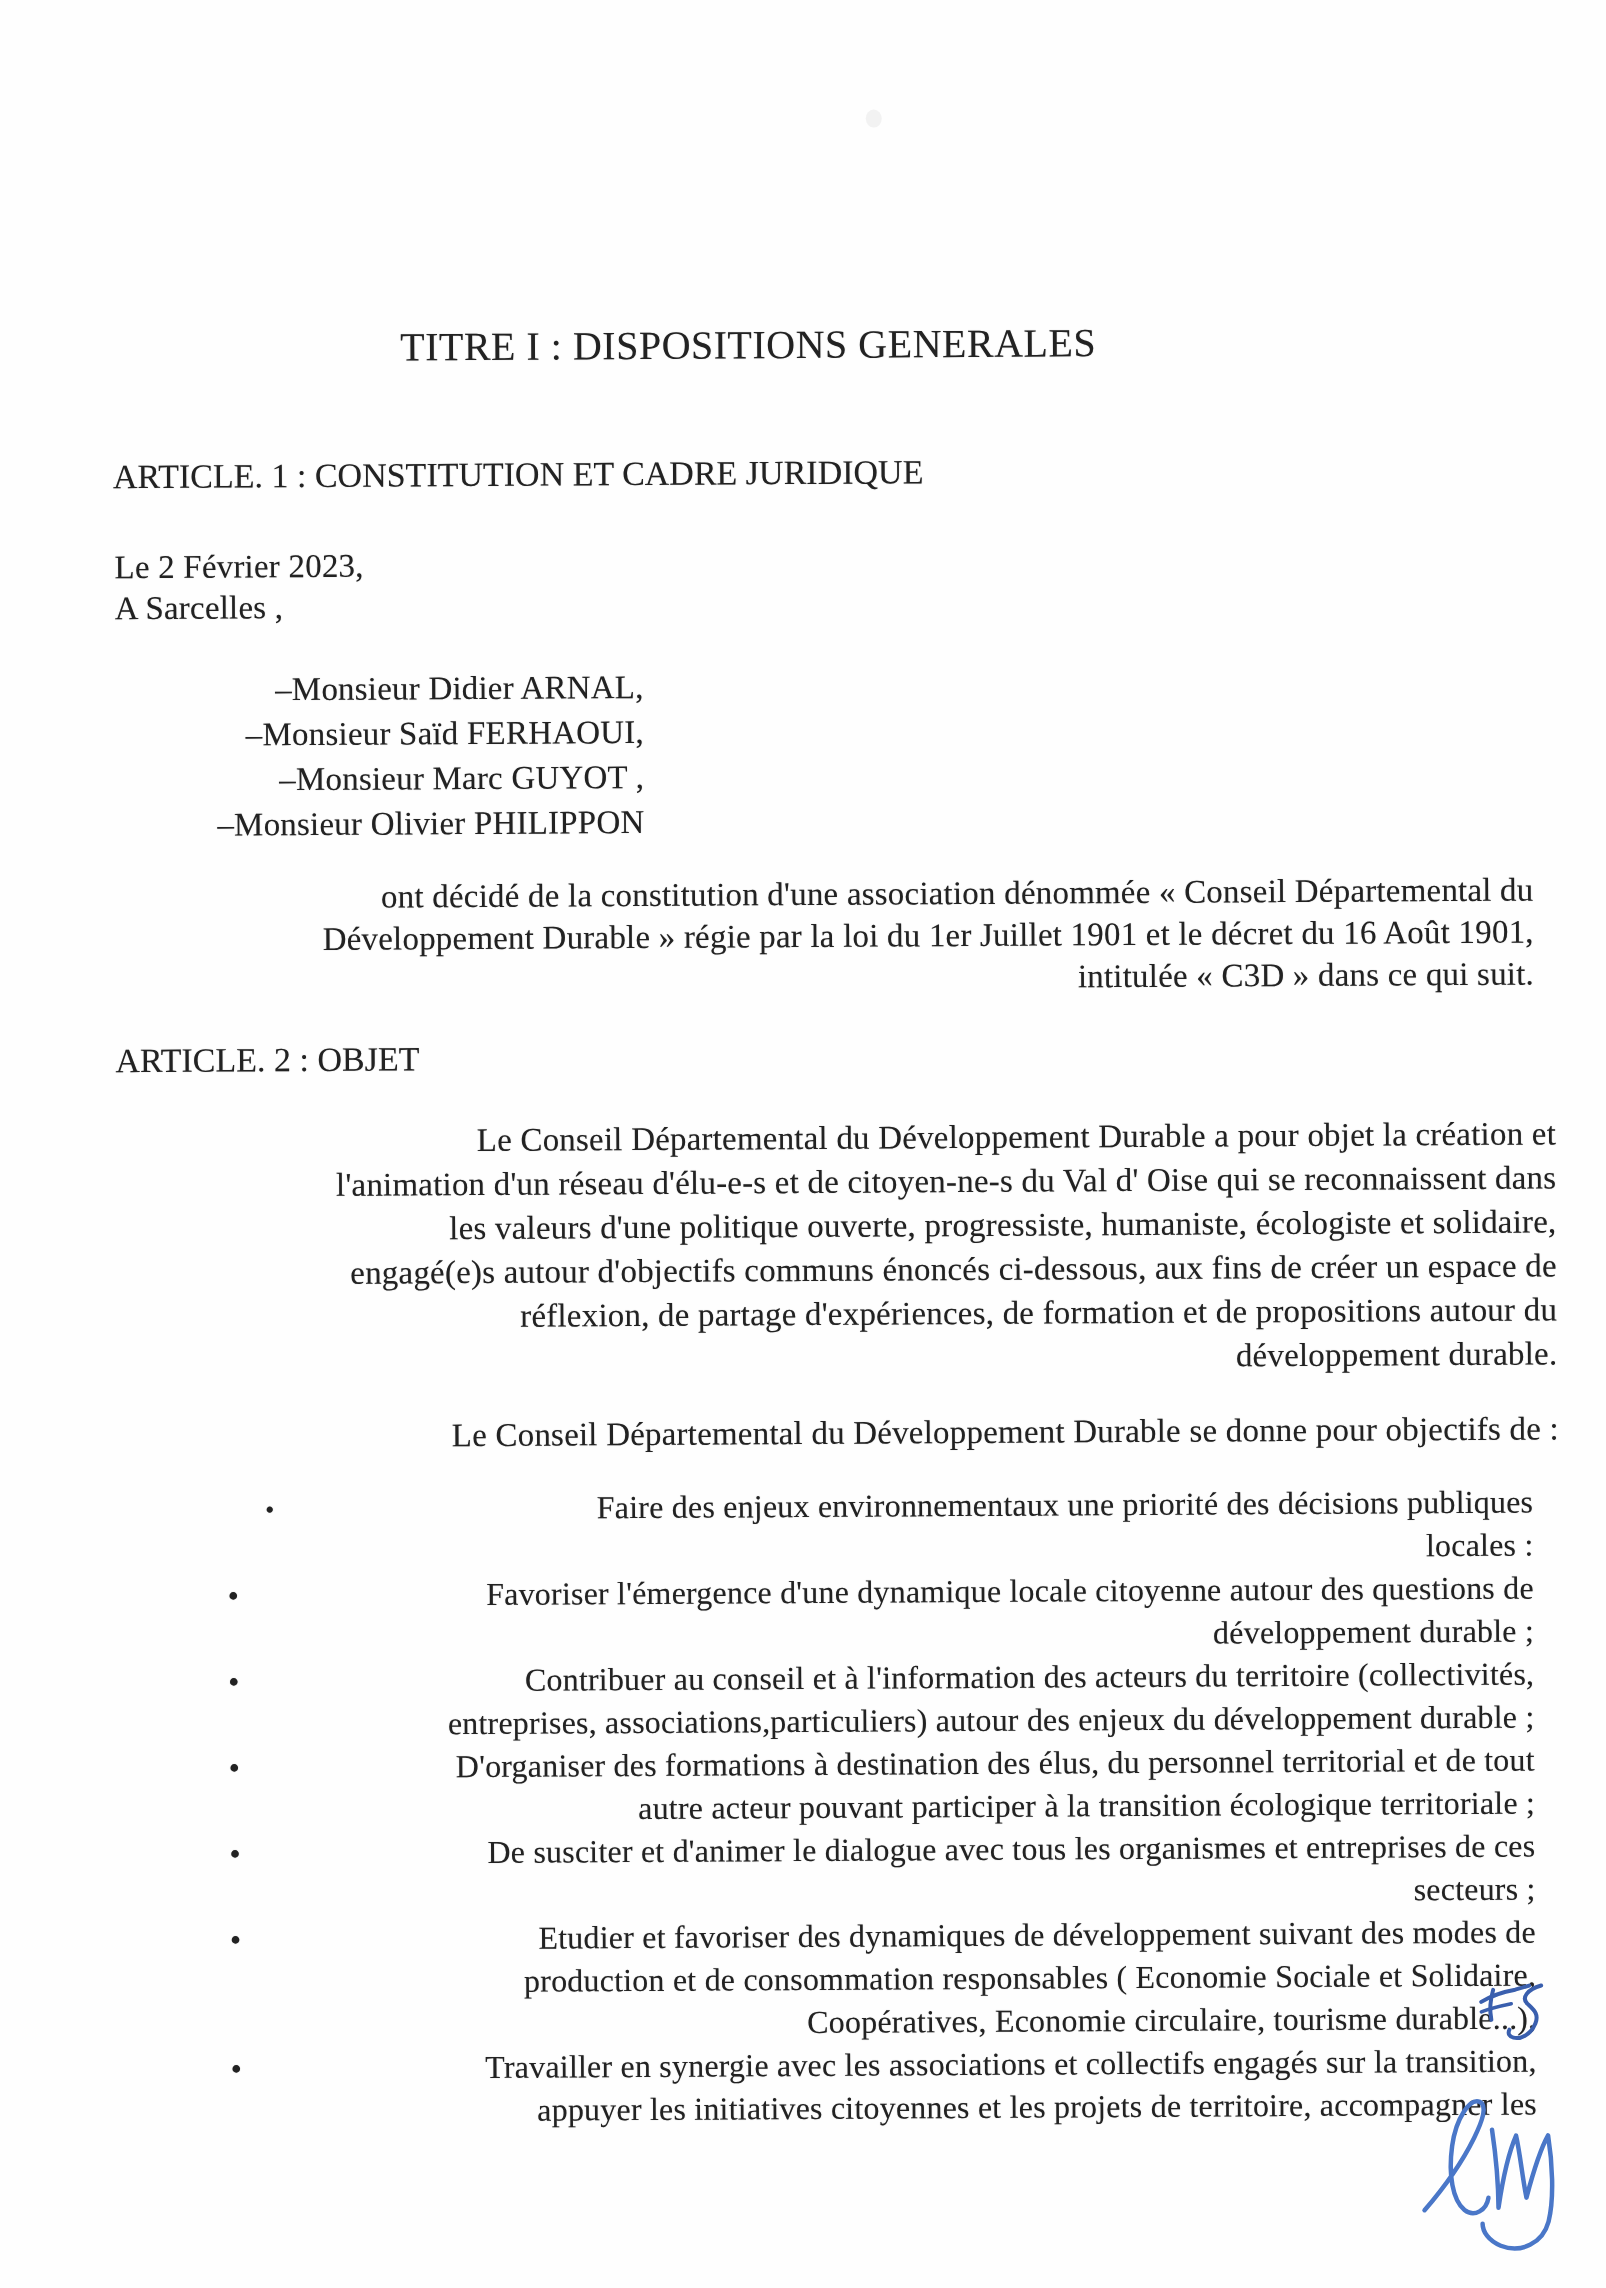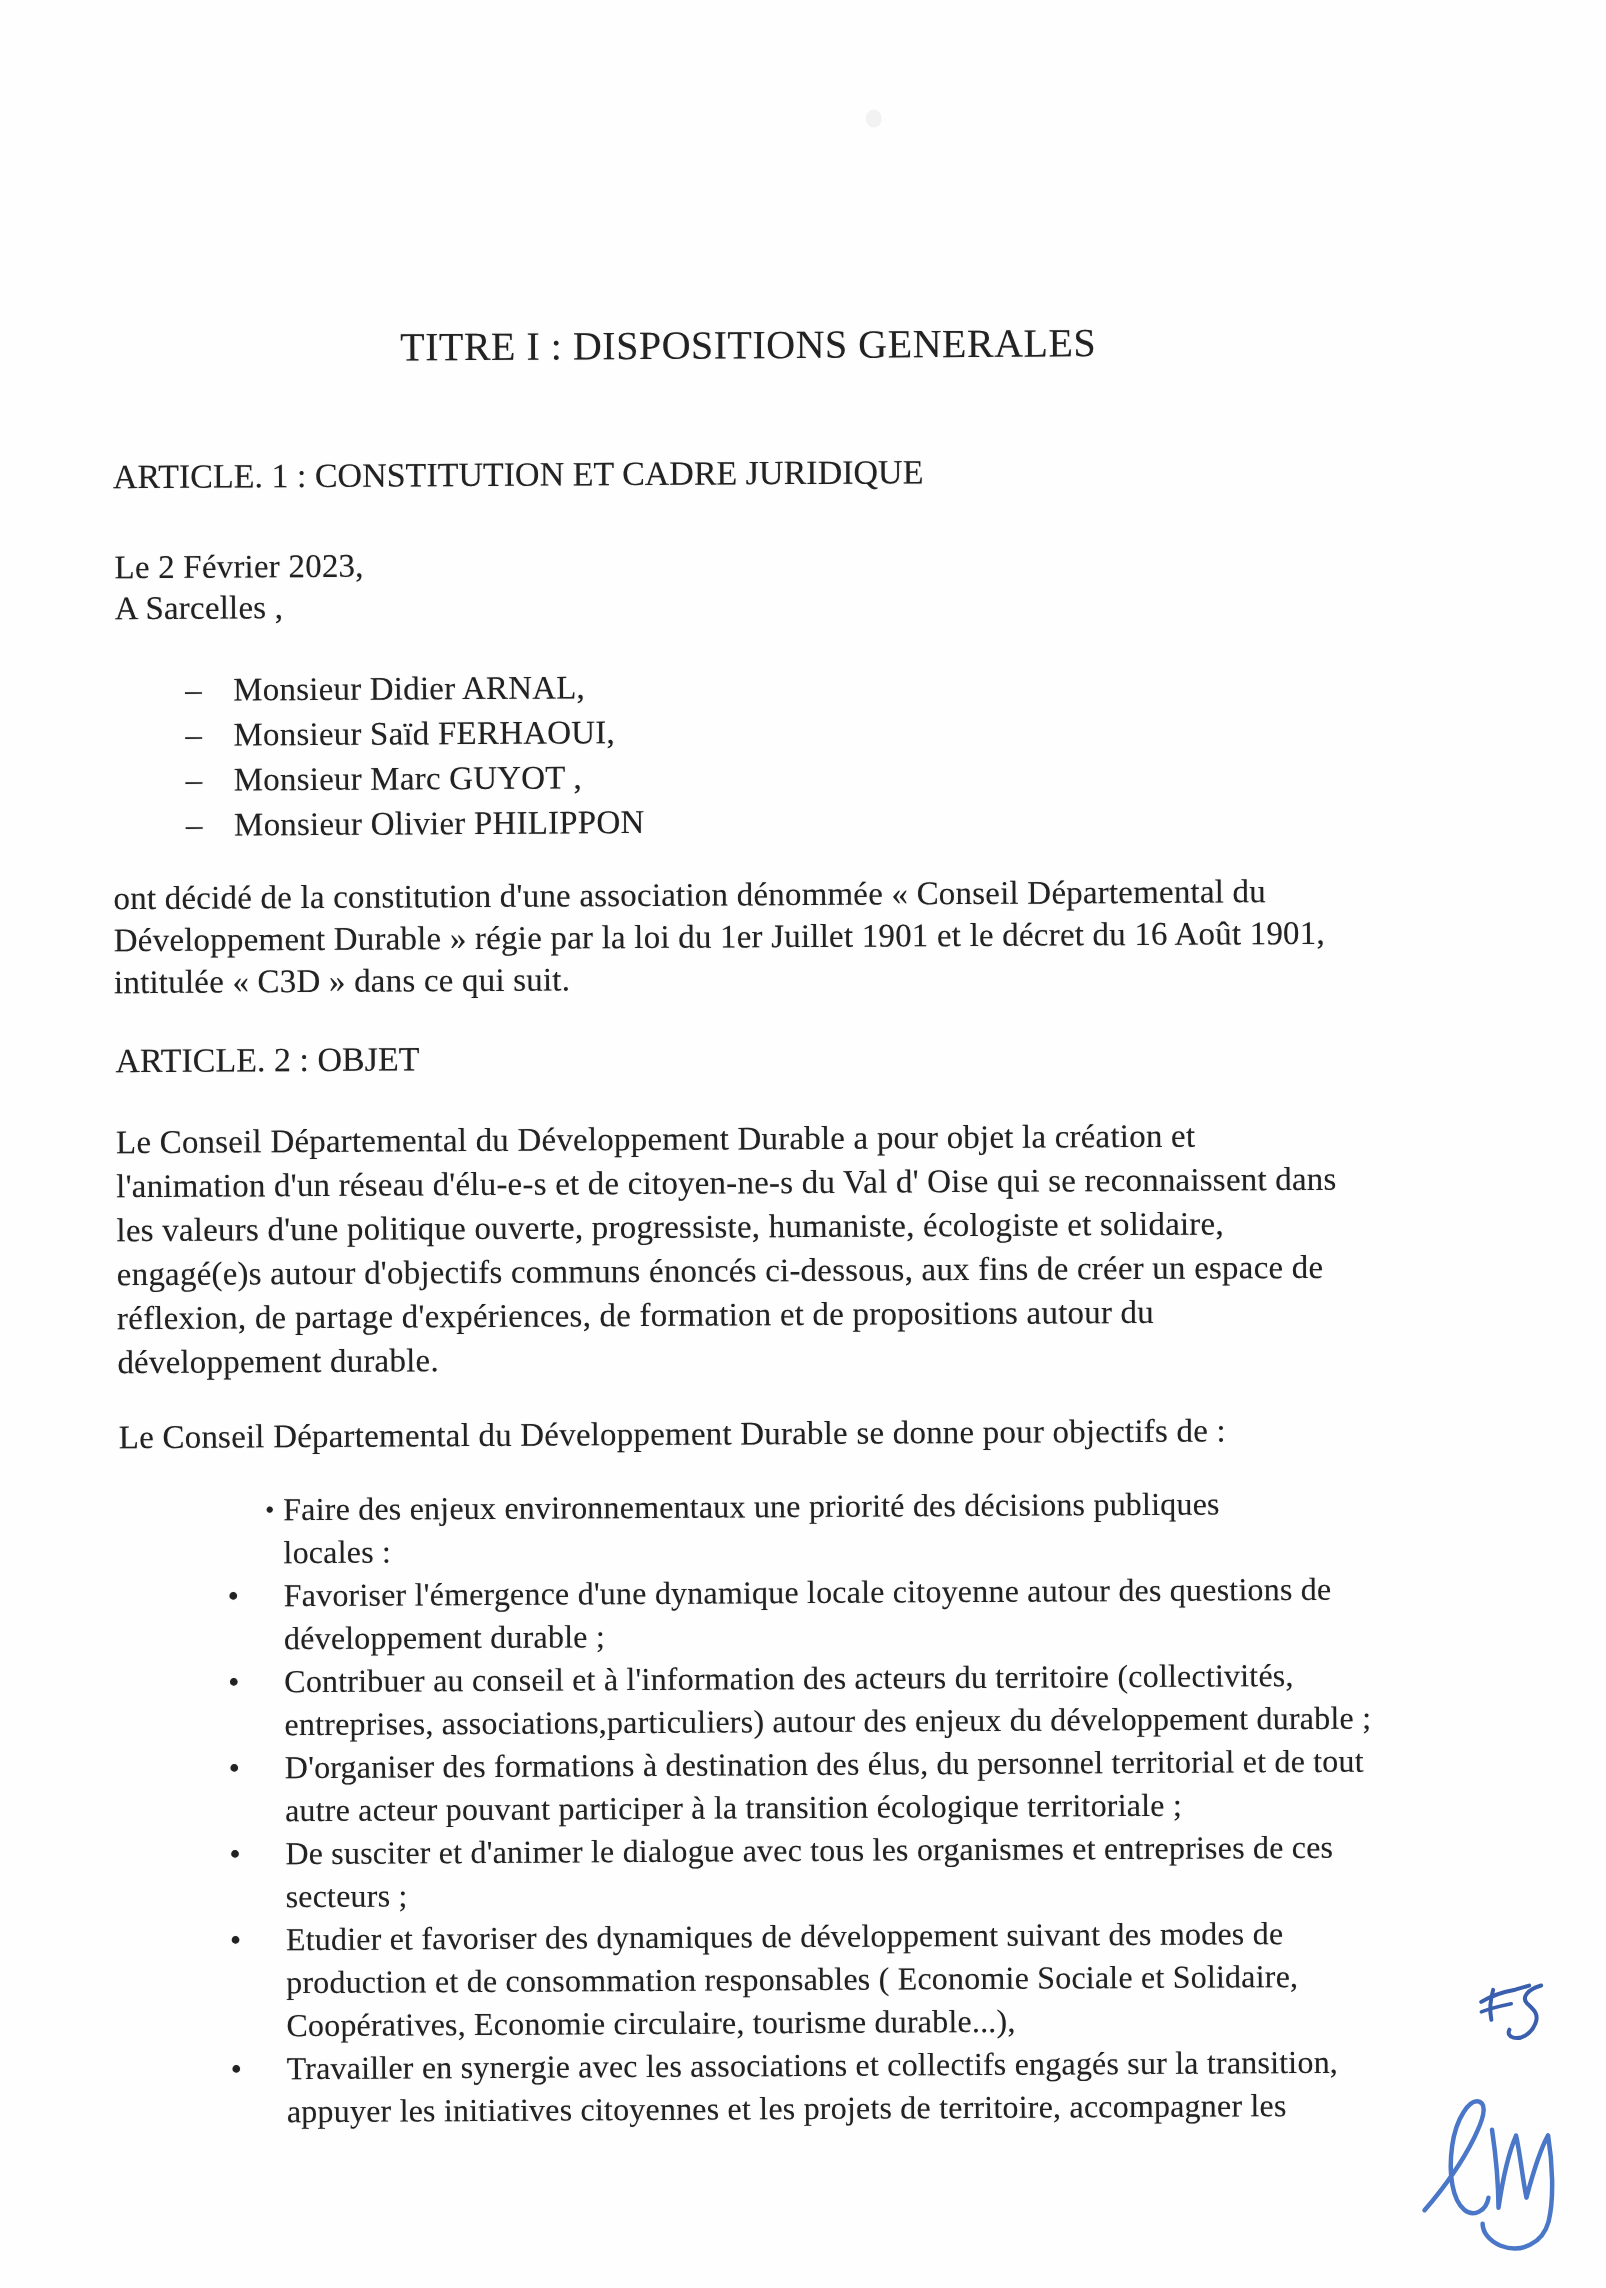--- a/index.html
+++ b/index.html
@@ -9,20 +9,21 @@
     background: #ffffff;
   }
   .page {
     position: relative;
     width: 1606px;
     height: 2288px;
     background: #fefefe;
     overflow: hidden;
     font-family: "Liberation Serif", "DejaVu Serif", serif;
     color: #222222;
+    text-align: right;
   }
   
   .content {
     position: absolute;
     inset: 0;
     transform: rotate(-0.35deg);
     transform-origin: 50% 50%;
     text-shadow: 0 0 1px rgba(40,40,40,0.38);
   }
   .abs { position: absolute; margin: 0; }

